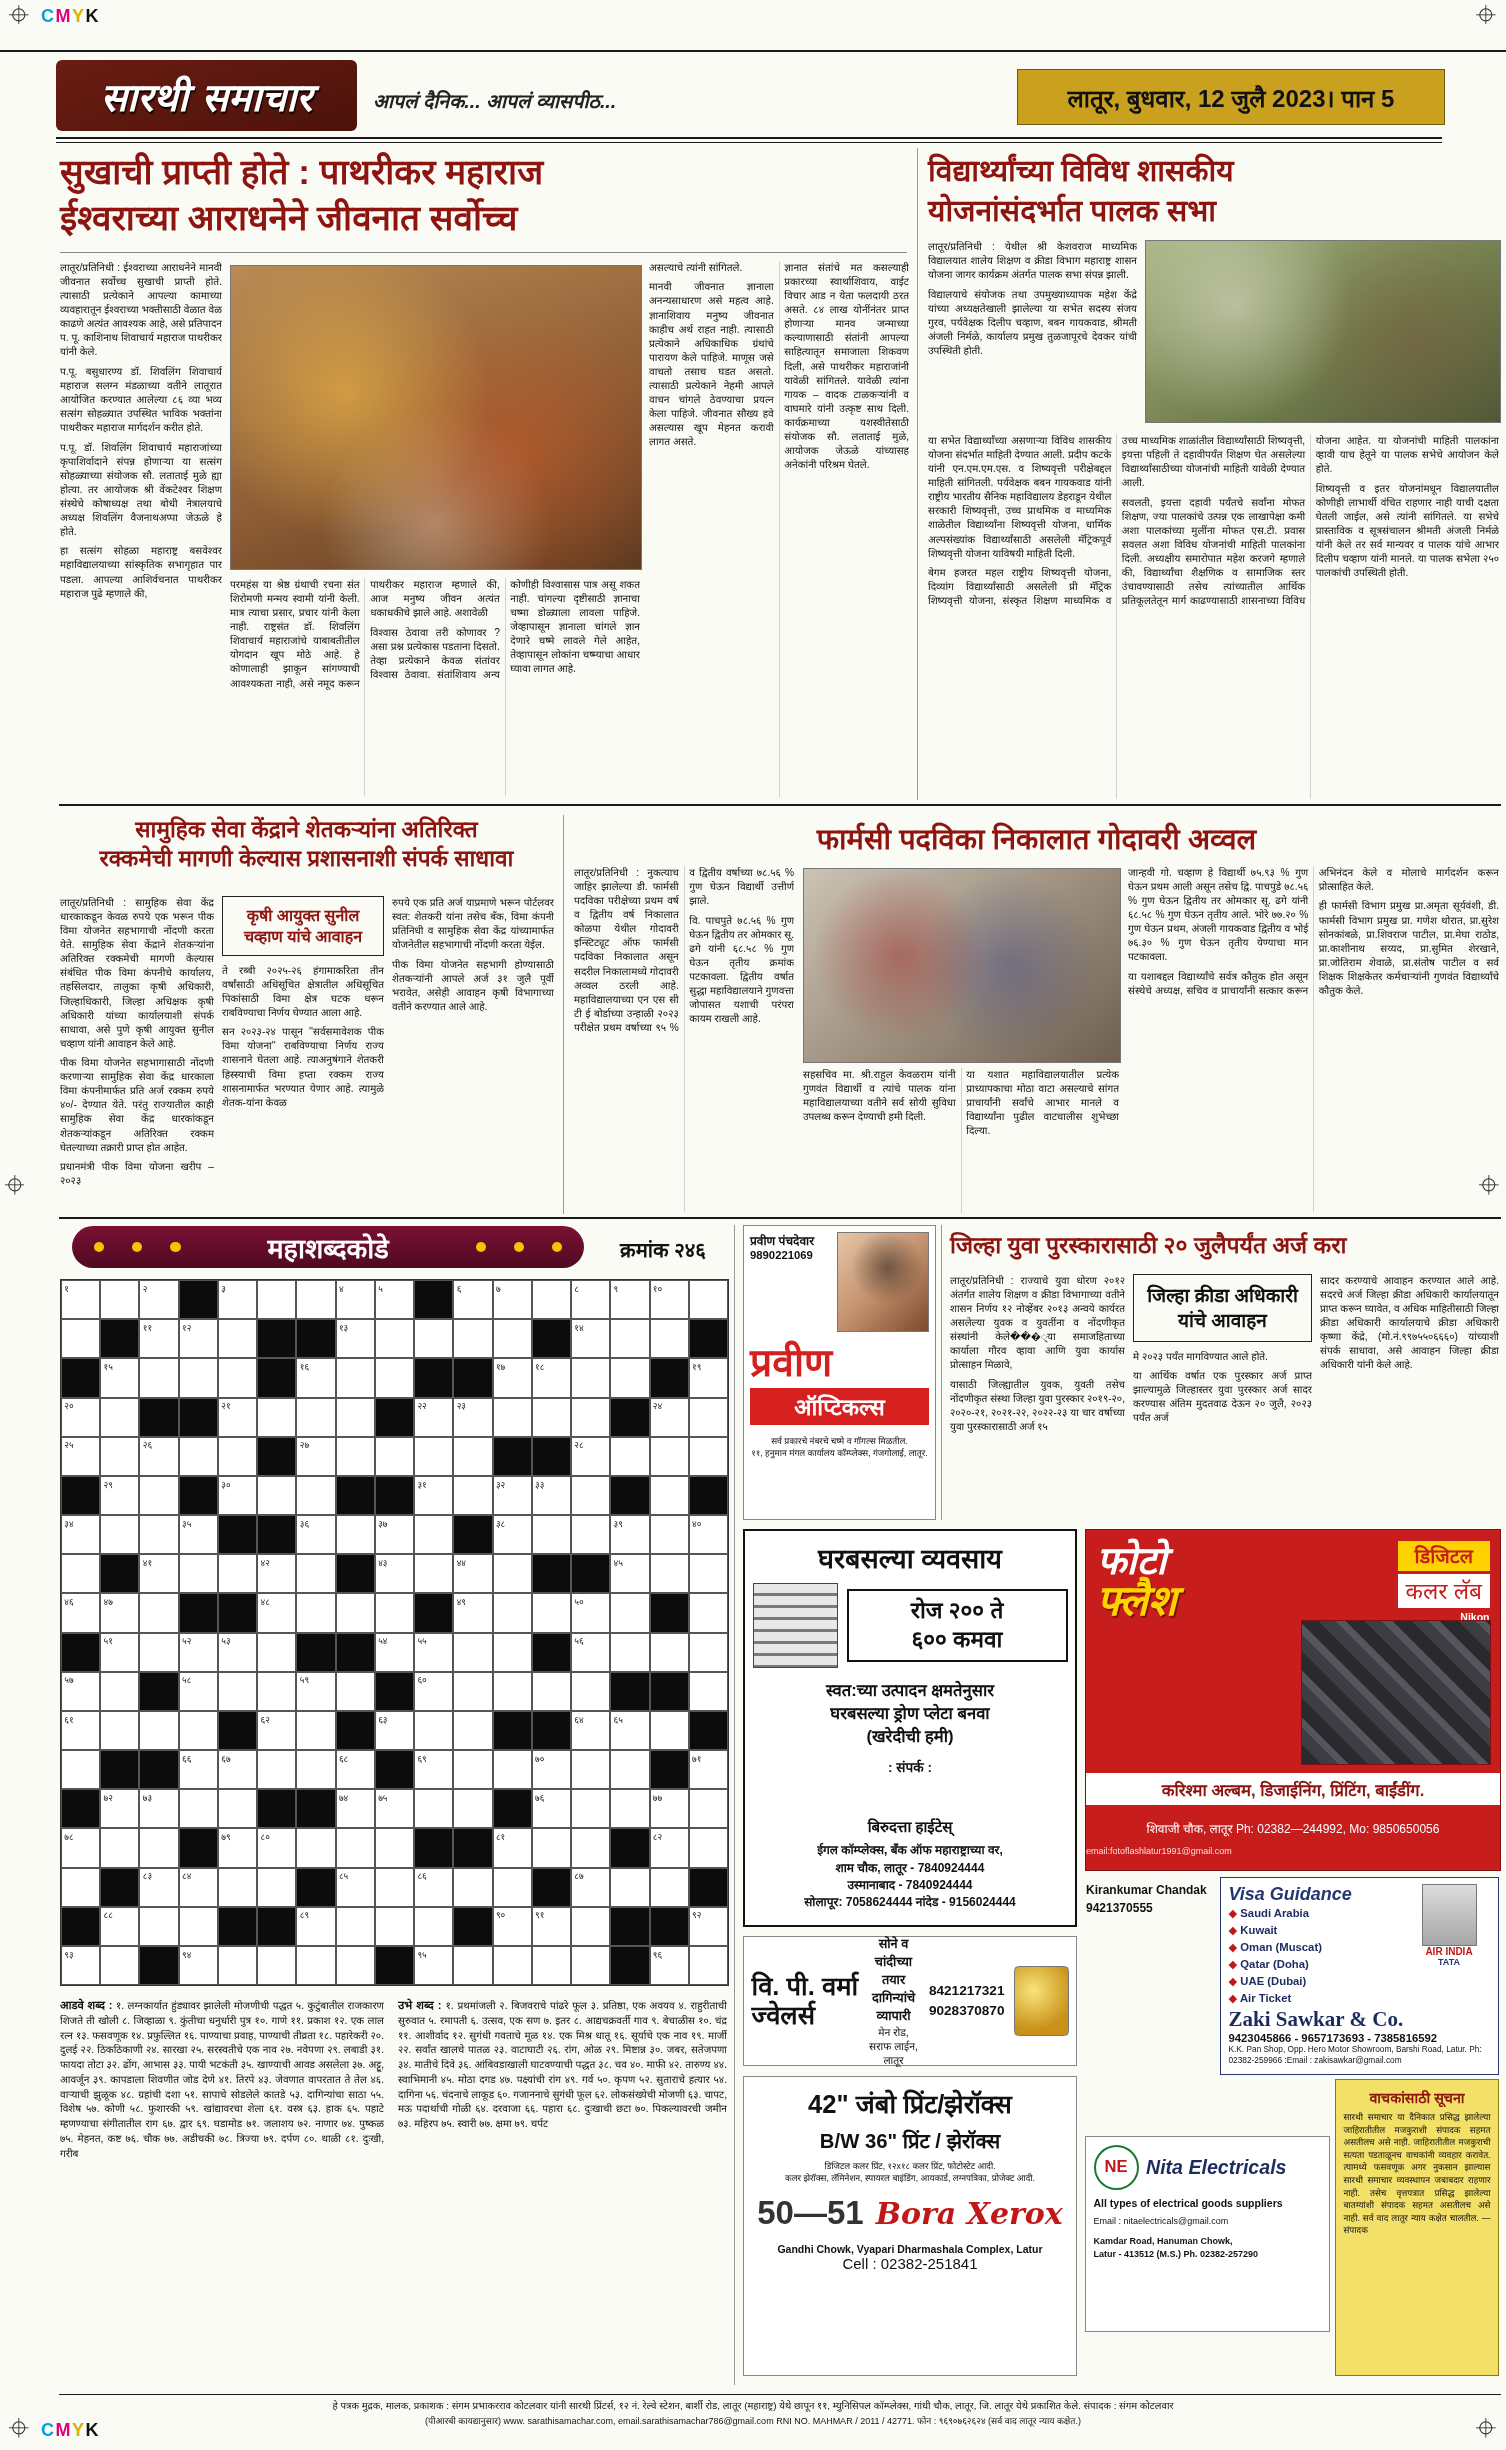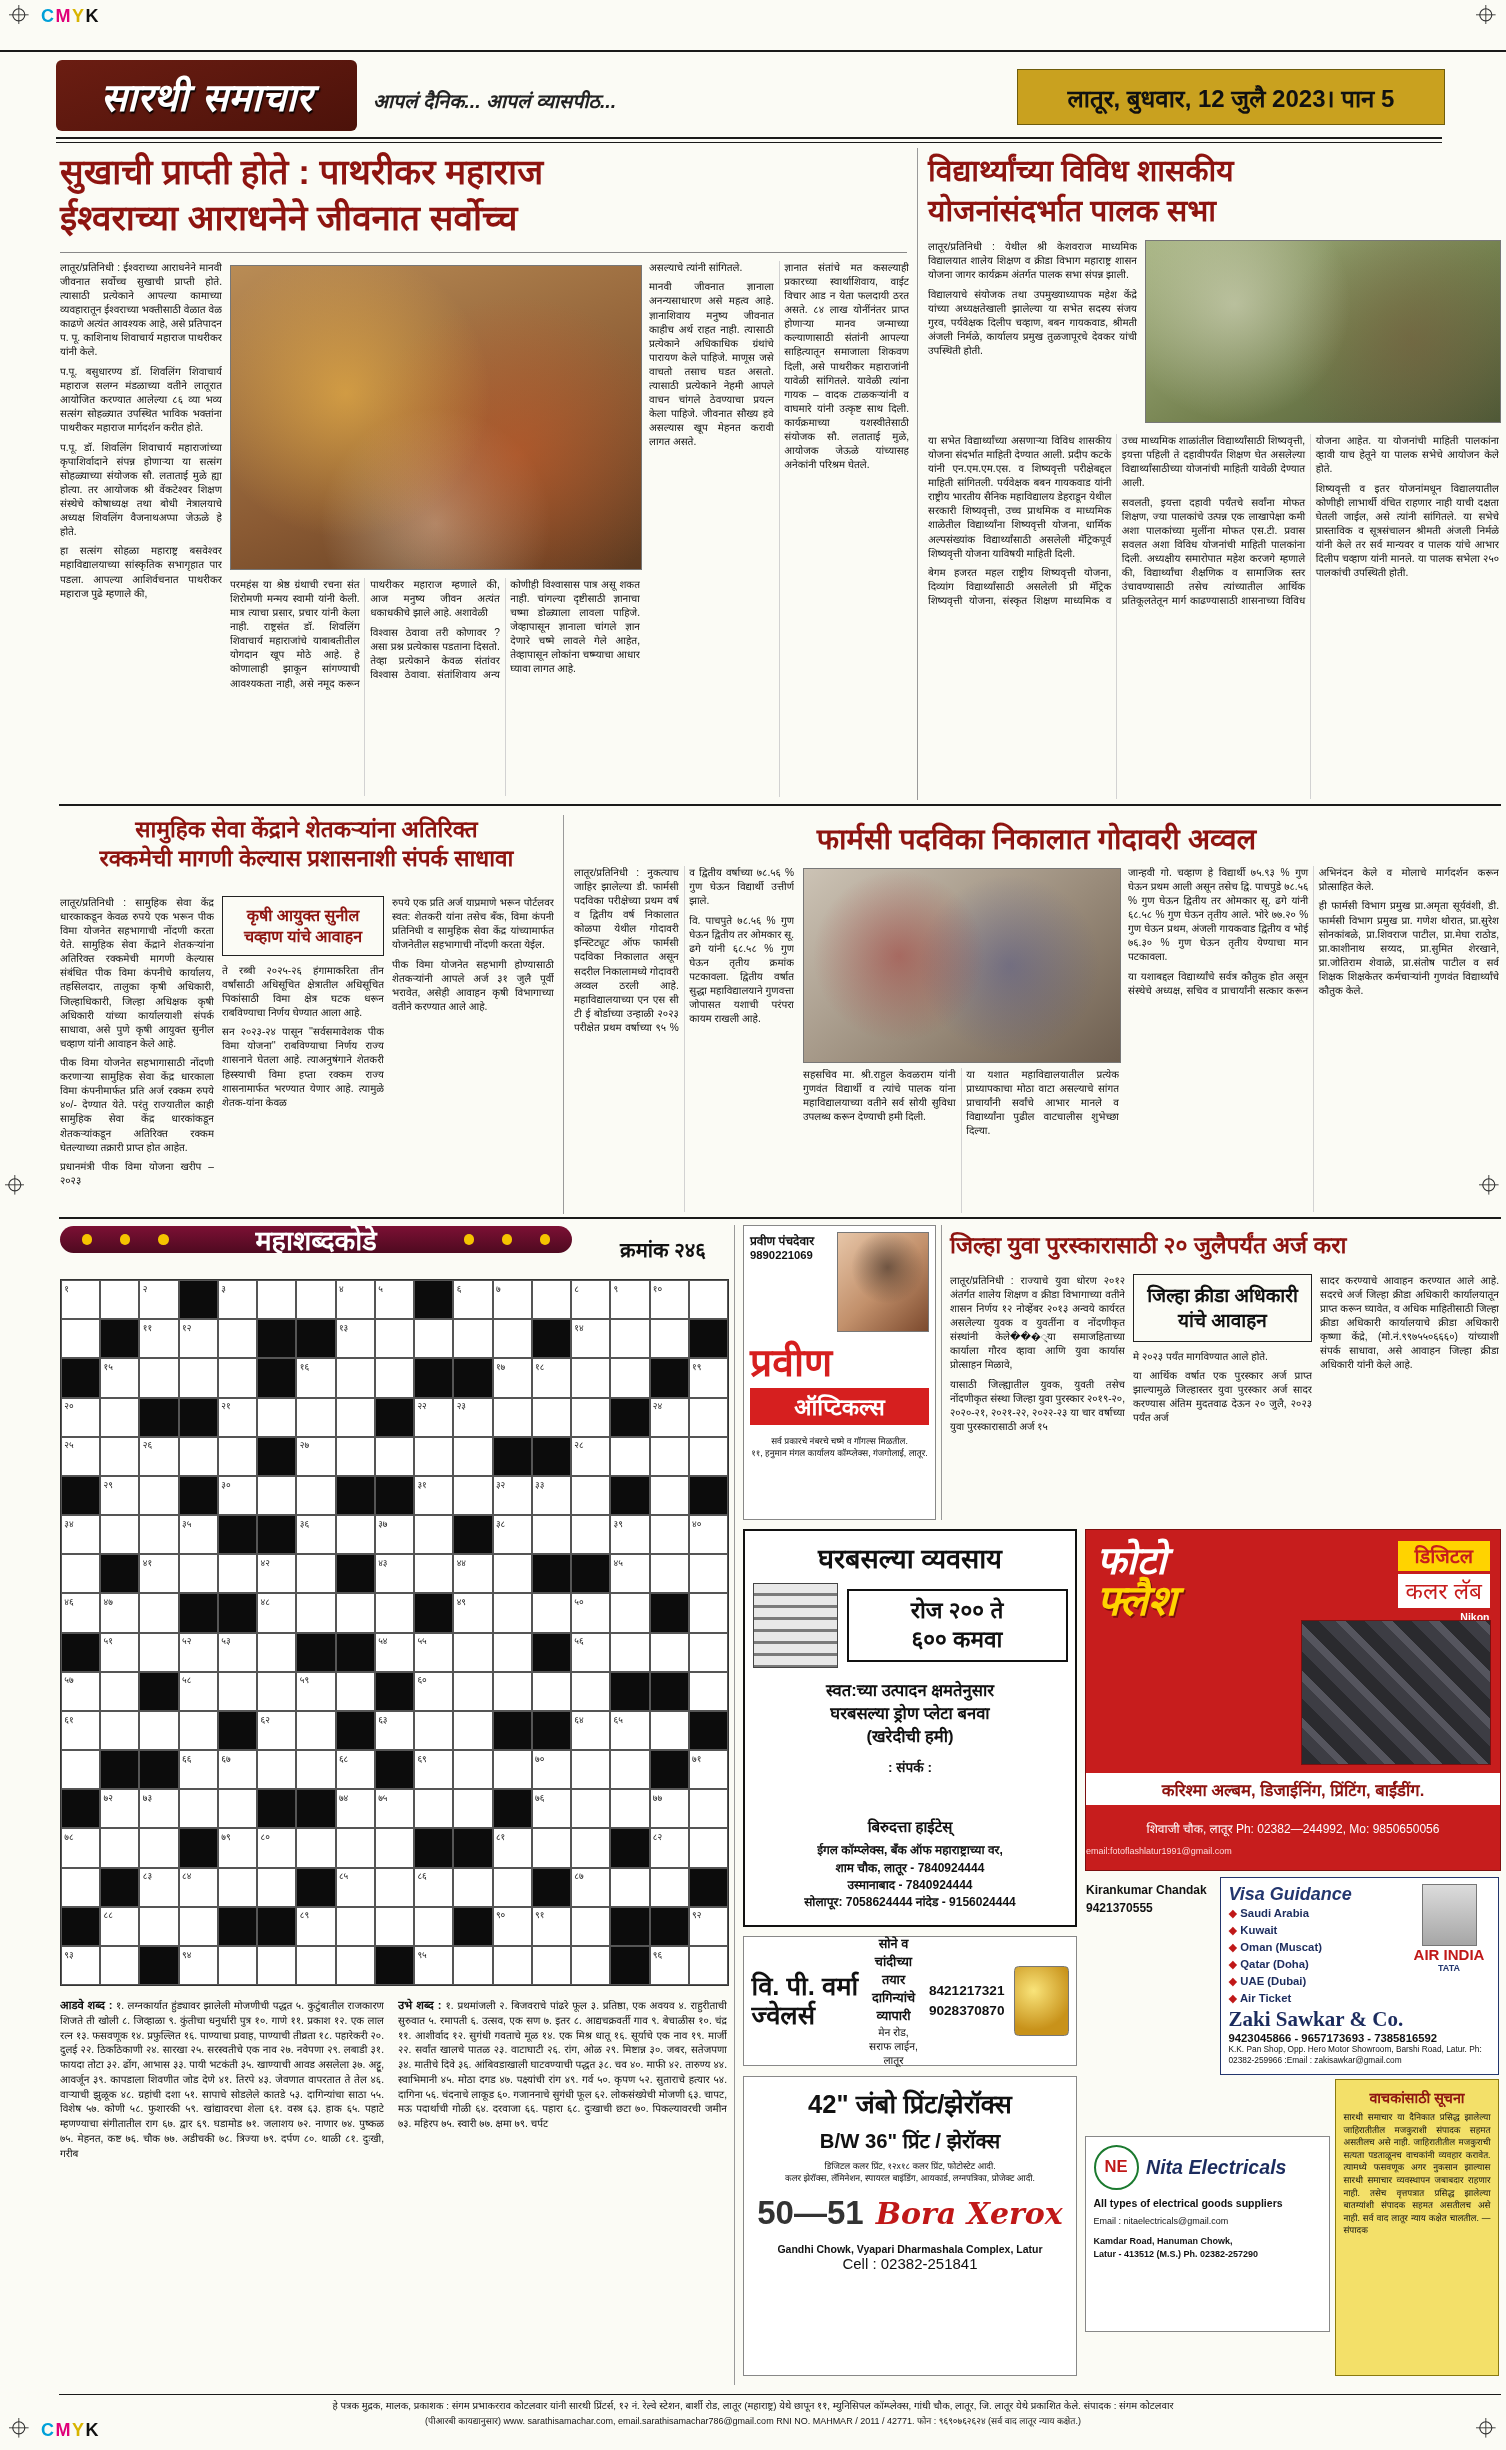--- a/index.html
+++ b/index.html
@@ -88,21 +88,21 @@
   .flash-band{background:#fff;color:#8e1410;font-weight:bold;font-size:16.6px;text-align:center;padding:4.5px 3px;}
   .flash-addr{color:#fff;font-size:12px;font-weight:normal;text-align:center;}
   .flash-email{color:#ffd9d9;font-size:9px;}
   .visa{border:1.5px solid #23366e;}
   .visa-title{color:#23366e;font-size:18px;font-weight:bold;font-style:italic;}
   .visa-item{font-size:11.3px;font-weight:bold;color:#1c2c5e;line-height:1.5;}
   .visa-item::before{content:"◆ ";color:#c01818;}
   .visa-co{font-family:"Liberation Serif","DejaVu Serif",serif;font-size:21px;font-weight:bold;color:#1c2c5e;}
   .visa-ph{font-size:11.3px;font-weight:bold;}
   .visa-addr{font-size:8.3px;line-height:1.35;}
-  .air1{color:#c01818;font-size:15px;font-weight:bold;}
+  .air1{color:#c01818;font-size:10px;font-weight:bold;}
   .air2{color:#23366e;font-size:9px;font-weight:bold;}
   .kiran{font-size:12px;font-weight:bold;line-height:1.5;}
   .verma-brand{font-size:25.6px;font-weight:bold;line-height:1.15;}
   .verma-desc{font-size:12.8px;font-weight:bold;line-height:1.4;}
   .verma-addr{font-size:10.5px;}
   .verma-ph{font-size:13.6px;font-weight:bold;line-height:1.5;}
   .bora-l1{font-size:25.6px;font-weight:bold;text-align:center;}
   .bora-l2{font-size:20.3px;font-weight:bold;text-align:center;}
   .bora-small{font-size:8.7px;text-align:center;line-height:1.4;}
   .bora-num{font-size:33px;font-weight:bold;color:#333;}
@@ -240,21 +240,21 @@
     <p>सहसचिव मा. श्री.राहुल केवळराम यांनी गुणवंत विद्यार्थी व त्यांचे पालक यांना महाविद्यालयाच्या वतीने सर्व सोयी सुविधा उपलब्ध करून देण्याची हमी दिली.</p>
     <p>या यशात महाविद्यालयातील प्रत्येक प्राध्यापकाचा मोठा वाटा असल्याचे सांगत प्राचार्यांनी सर्वांचे आभार मानले व विद्यार्थ्यांना पुढील वाटचालीस शुभेच्छा दिल्या.</p>
   </div>
   <div class="abs bt cols2" style="left:1128px;top:866px;width:371px;height:346px;">
     <p>जान्हवी गो. चव्हाण हे विद्यार्थी ७५.९३ % गुण घेऊन प्रथम आली असून तसेच द्वि. पाचपुडे ७८.५६ % गुण घेऊन द्वितीय तर ओमकार सू. ढगे यांनी ६८.५८ % गुण घेऊन तृतीय आले. भोरे ७७.२० % गुण घेऊन प्रथम, अंजली गायकवाड द्वितीय व भोई ७६.३० % गुण घेऊन तृतीय येण्याचा मान पटकावला.</p>
     <p>या यशाबद्दल विद्यार्थ्यांचे सर्वत्र कौतुक होत असून संस्थेचे अध्यक्ष, सचिव व प्राचार्यांनी सत्कार करून अभिनंदन केले व मोलाचे मार्गदर्शन करून प्रोत्साहित केले.</p>
     <p>ही फार्मसी विभाग प्रमुख प्रा.अमृता सूर्यवंशी, डी. फार्मसी विभाग प्रमुख प्रा. गणेश थोरात, प्रा.सुरेश सोनकांबळे, प्रा.शिवराज पाटील, प्रा.मेघा राठोड, प्रा.काशीनाथ सय्यद, प्रा.सुमित शेरखाने, प्रा.जोतिराम शेवाळे, प्रा.संतोष पाटील व सर्व शिक्षक शिक्षकेतर कर्मचाऱ्यांनी गुणवंत विद्यार्थ्यांचे कौतुक केले.</p>
   </div>
   <div class="rule-h" style="left:59px;top:1217px;width:1442px;height:1.5px;"></div>
 
-  <div class="abs cw-bar" style="left:60px;top:1226px;width:473px;height:27px;gap:23px;">
+  <div class="abs cw-bar" style="left:72px;top:1226px;width:473px;height:42px;gap:23px;">
     <span class="cw-dot"></span>
       <span class="cw-dot"></span>
       <span class="cw-dot"></span>
     <span class="cw-title">महाशब्दकोडे</span>
     <span class="cw-dot"></span>
       <span class="cw-dot"></span>
       <span class="cw-dot"></span>
   </div>
   <div class="abs cw-label" style="left:595px;top:1235px;width:136px;text-align:center;">क्रमांक २४६</div>
   <div class="abs cw-gridwrap" style="left: 60px; top: 1279px; width: 667px; height: 705px; grid-template-columns: repeat(17, 1fr); grid-auto-rows: 1fr;">

